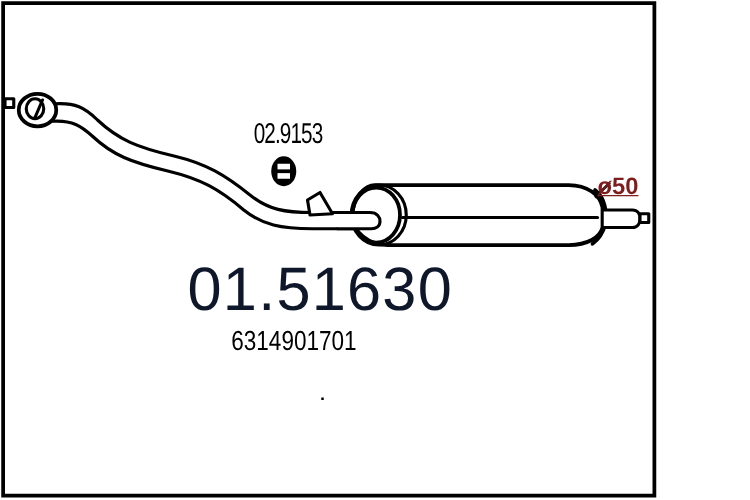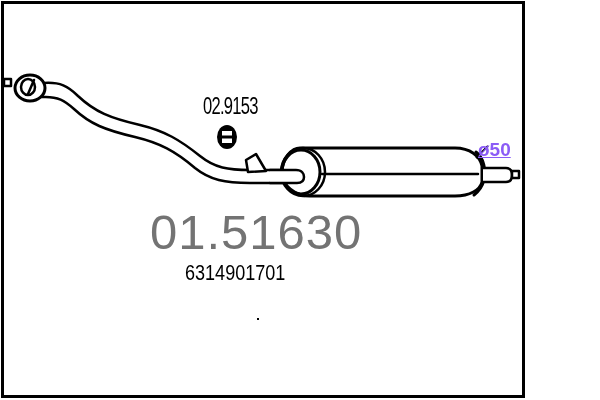--- a/index.html
+++ b/index.html
@@ -1,22 +1,22 @@
 <!DOCTYPE html>
 <html><head>
 <meta charset="utf-8">
 <style>
   html, body { margin:0; padding:0; background:#ffffff; }
   body { width:600px; height:400px; position:relative; overflow:hidden; font-family:"Liberation Sans", sans-serif; }
   .frame { position:absolute; left:1px; top:1px; width:518px; height:391px; border:3px solid #000; background:#fff; }
   .drawing { position:absolute; left:0; top:0; width:600px; height:400px; }
-  .part-number { position:absolute; left:150px; top:208px; font-size:49px; line-height:1; color:#737373; letter-spacing:1px;text-align:center; }
+  .part-number { position:absolute; left:150px; top:208px; font-size:49px; line-height:1; color:#0f172a; letter-spacing:1px;text-align:center; }
   .oe-number { position:absolute; left:185px; top:262px; font-size:22px; line-height:1; color:#000; transform:scaleX(0.82); transform-origin:left top; }
   .hanger-label { position:absolute; left:203px; top:95px; font-size:23px; line-height:1; color:#000; transform:scaleX(0.72); transform-origin:left top; letter-spacing:-1px; }
-  .diameter-label { position:absolute; left:478px; top:140px; font-size:19px; font-weight:bold; line-height:1; color:#8b5cf6;text-decoration:underline; }
+  .diameter-label { position:absolute; left:478px; top:140px; font-size:19px; font-weight:bold; line-height:1; color:#7f1d1d;text-decoration:underline; }
   .dot { position:absolute; left:257px; top:318px; width:2px; height:2px; background:#000; }
 </style>
 </head>
 <body>
 
 <div class="frame"></div>
 
 <svg class="drawing" viewBox="0 0 600 400" xmlns="http://www.w3.org/2000/svg">
   <g fill="none" stroke="#000" stroke-width="2.5" stroke-linejoin="round" stroke-linecap="round">
 

